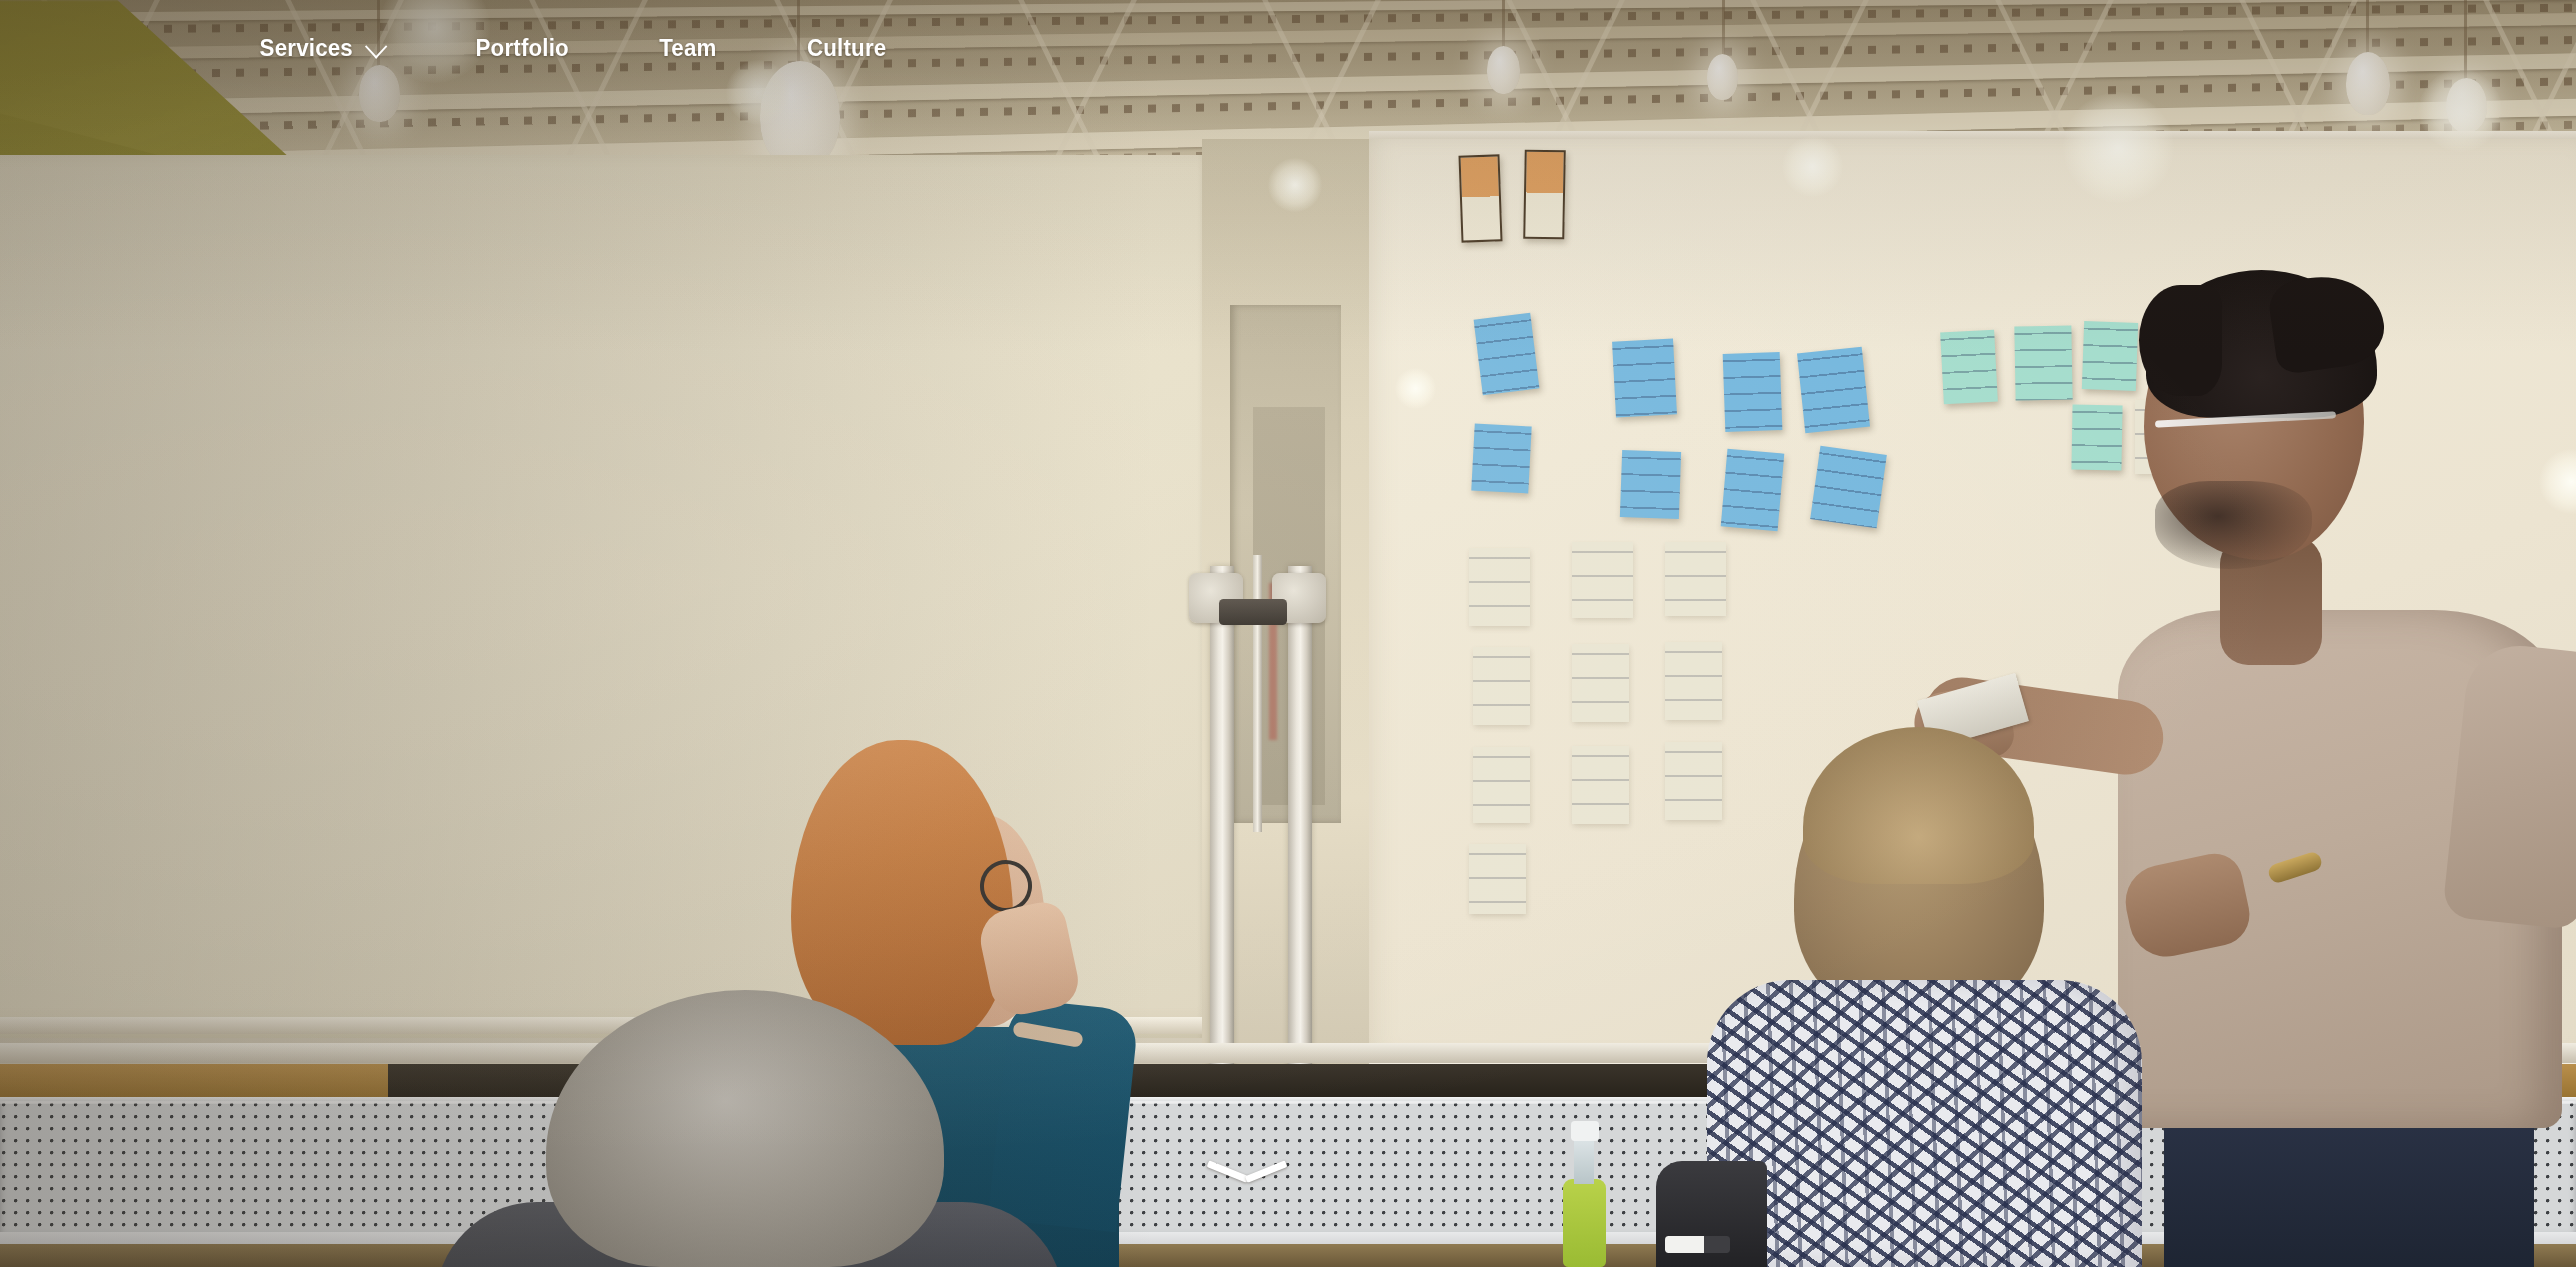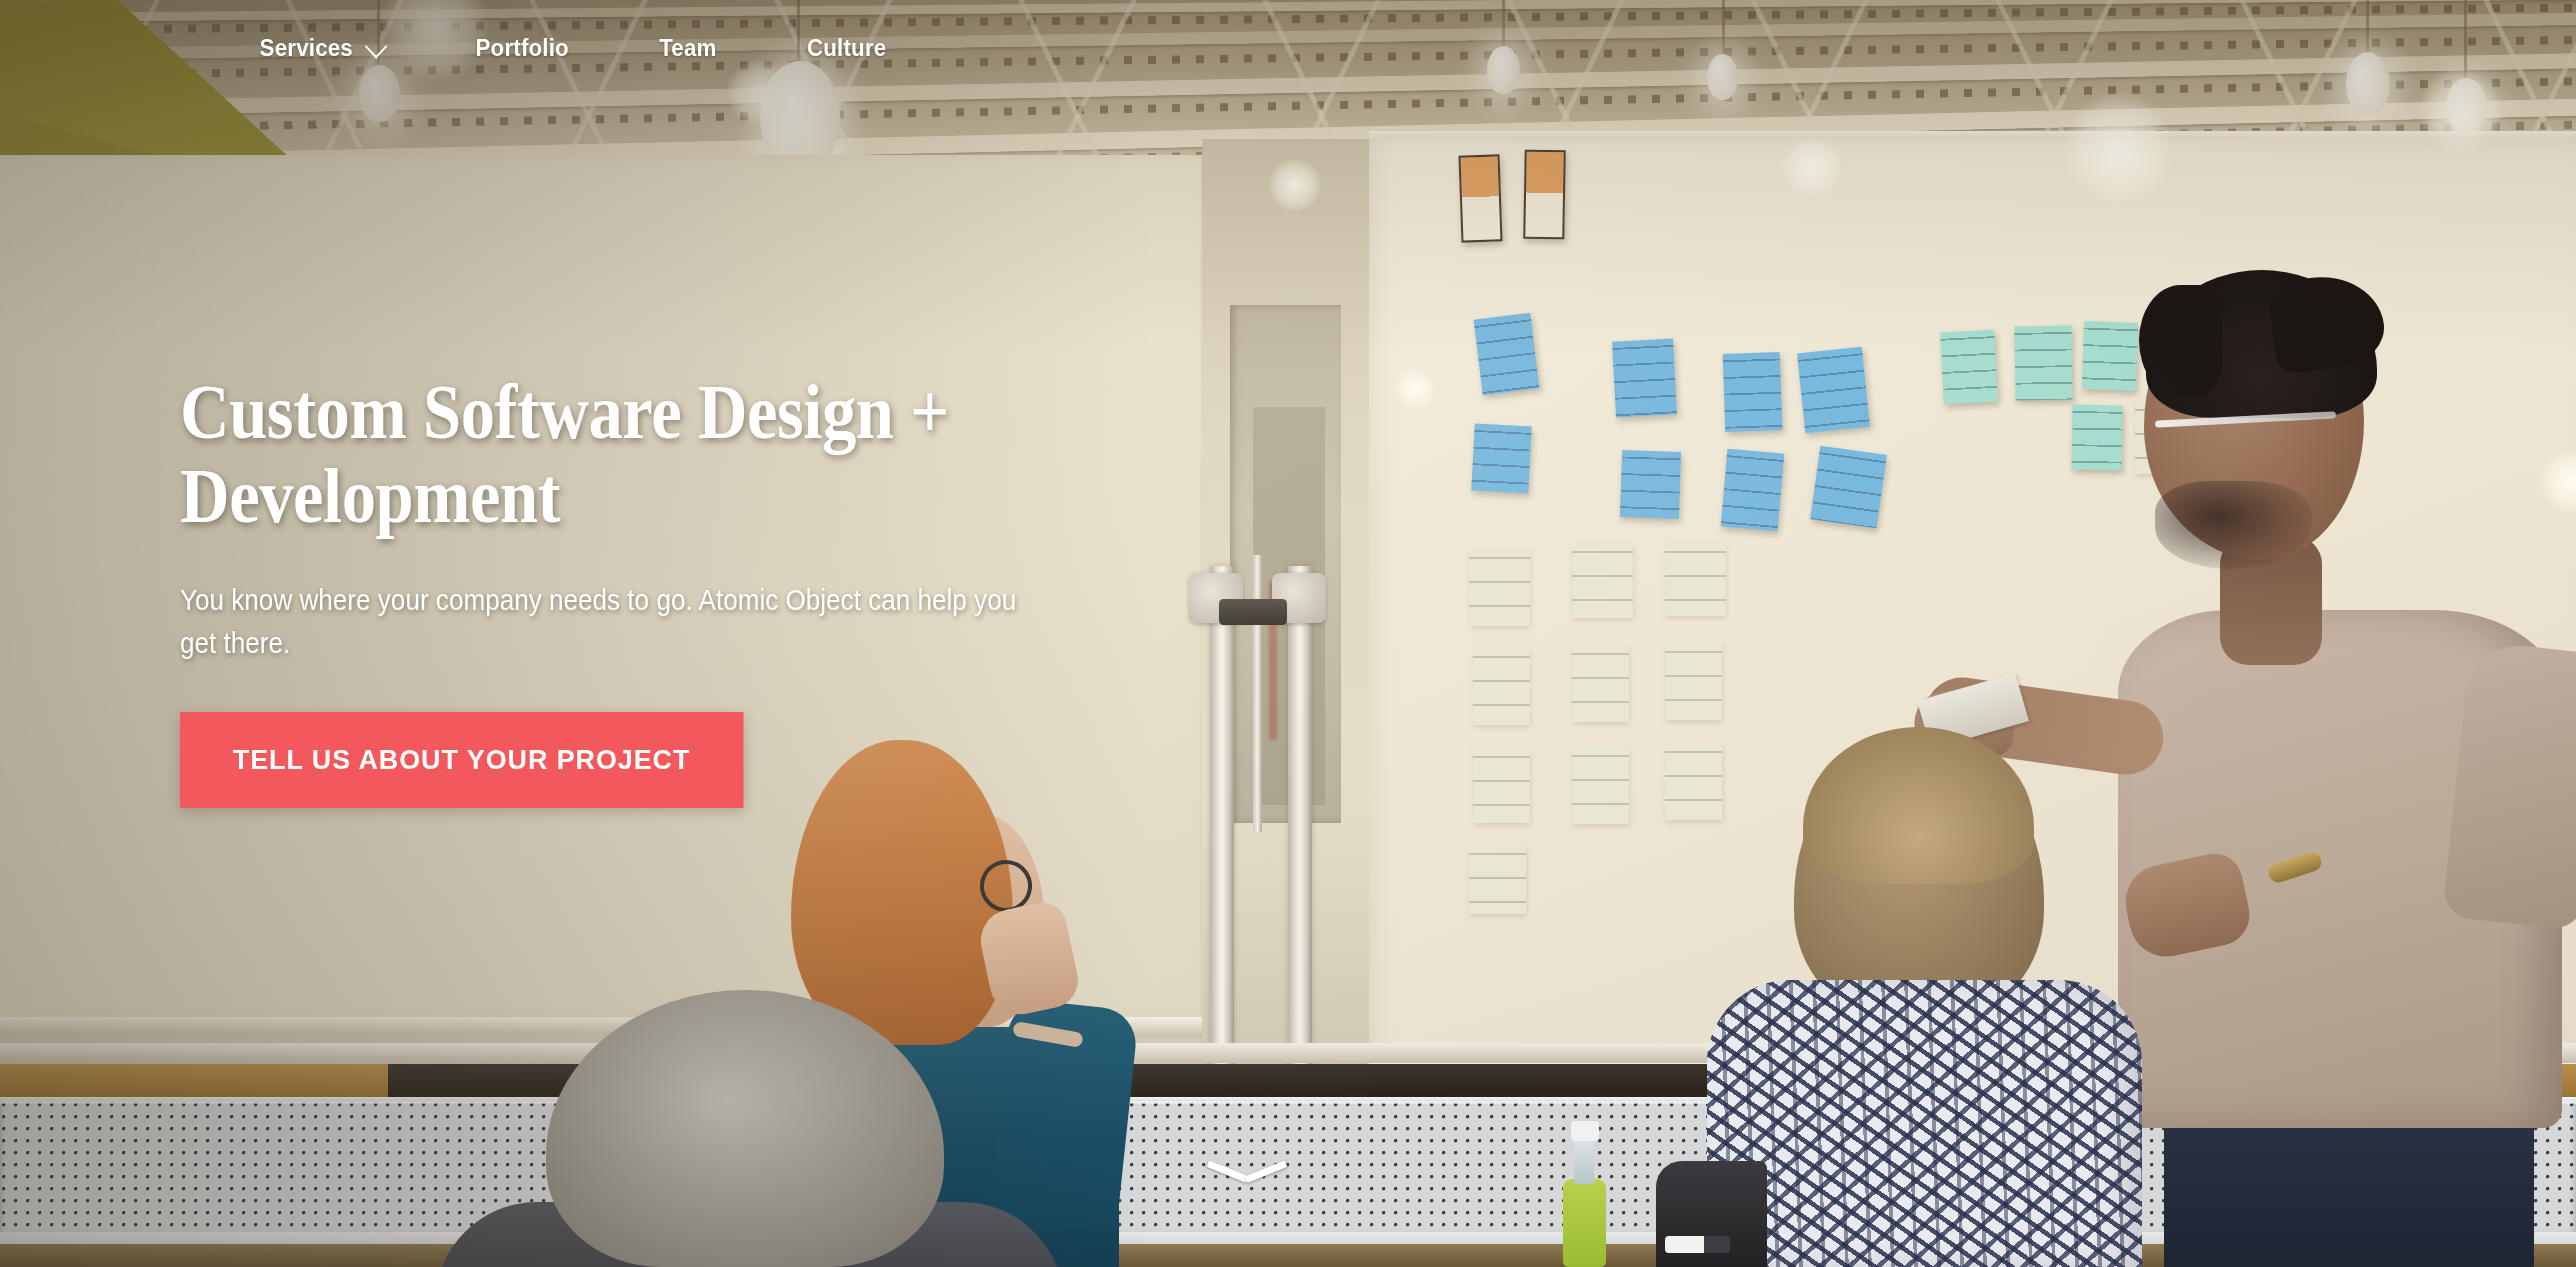--- a/index.html
+++ b/index.html
@@ -702,22 +702,17 @@
         <span>Services</span>
         <i class="chev"></i>
       </span>
       <span class="nav-link">Portfolio</span>
       <span class="nav-link">Team</span>
       <span class="nav-link">Culture</span>
     </div>
 
   </nav>
 
-  <div class="hero">
-    <h1 class="hero-title">Custom Software Design + Development</h1>
-    <p class="hero-sub">You know where your company needs to go. Atomic Object can help you get there.</p>
-    <button class="btn-cta" style="background: rgb(242, 88, 92);">TELL US ABOUT YOUR PROJECT</button>
-  </div>
 
   <div class="scroll-cue"></div>
 
 </div>
 
 
 </body></html>

